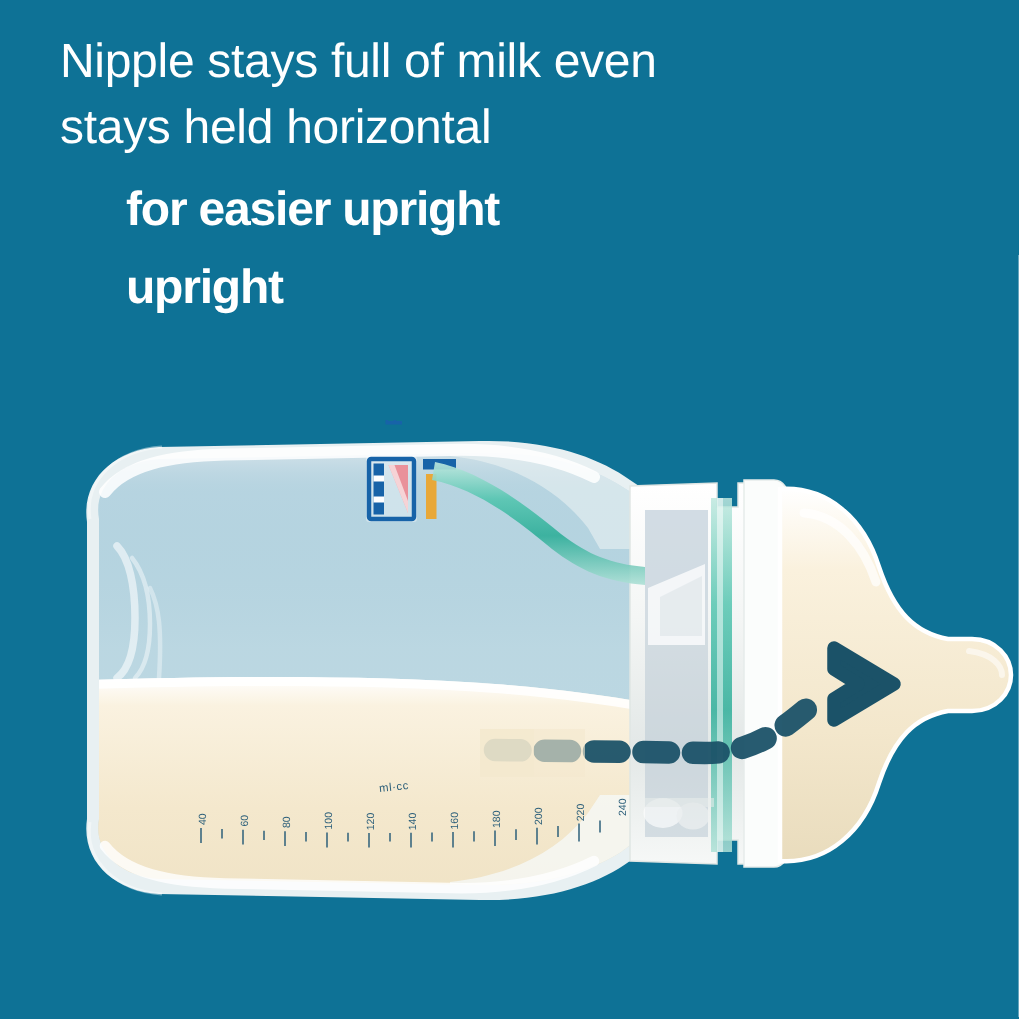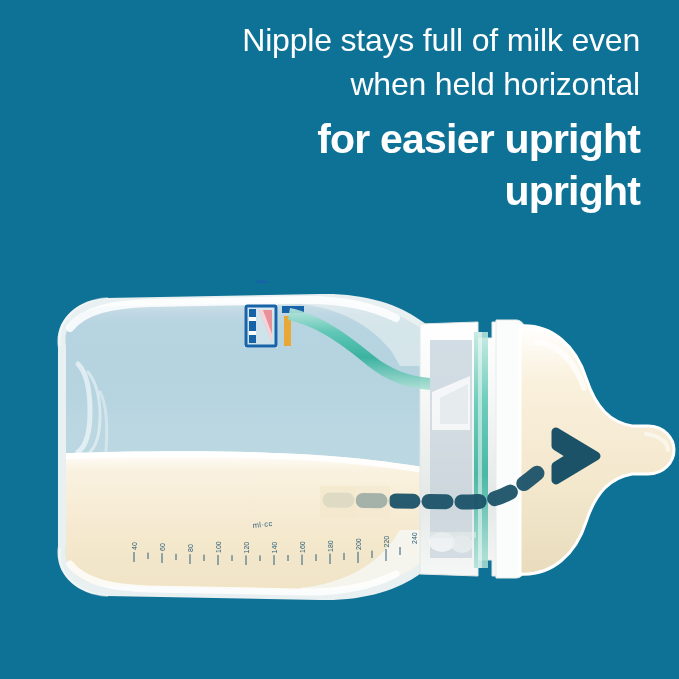--- a/index.html
+++ b/index.html
@@ -12,21 +12,20 @@
     height: 679px;
     overflow: hidden;
     font-family: "Liberation Sans", sans-serif;
   }
   #stage {
     position: relative;
     width: 679px;
     height: 679px;
     background: #0e7296;
     overflow: hidden;
-    text-align: right;
   }
 
   
   #headline {
     position: absolute;
     left: 40px;
     top: 18px;
     width: 600px;
   }
   .line-light {
@@ -35,24 +34,25 @@
     font-weight: 400;
     font-size: 32px;
     line-height: 44px;
     letter-spacing: -0.2px;
     white-space: nowrap;
   }
   .line-bold {
     color: #ffffff;
     font-family: "Liberation Sans", sans-serif;
     font-weight: 700;
-    font-size: 41px;
+    font-size: 32px;
     line-height: 52px;
     letter-spacing: -0.8px;
     white-space: nowrap;
+    margin-left: 44px;
   }
   #headline .bold-block {
     margin-top: 7px;
   }
 
   
   #bottle-art {
     position: absolute;
     left: 0;
     top: 280px;
@@ -84,21 +84,21 @@
     letter-spacing: -0.4px;
   }
 </style>
 </head>
 <body>
 
 <div id="stage" style="background: rgb(14, 114, 150);">
 
   <div id="headline">
     <div class="line-light">Nipple stays full of milk even</div>
-    <div class="line-light">when held horizontal</div>
+    <div class="line-light">stays held horizontal</div>
     <div class="bold-block">
       <div class="line-bold">for easier upright</div>
       <div class="line-bold">upright</div>
     </div>
   </div>
 
   <div id="bottle-art">
     <svg viewBox="0 0 679 340" xmlns="http://www.w3.org/2000/svg">
       <defs>
 

